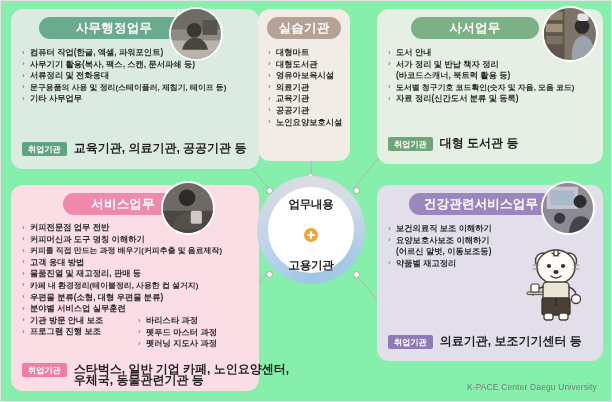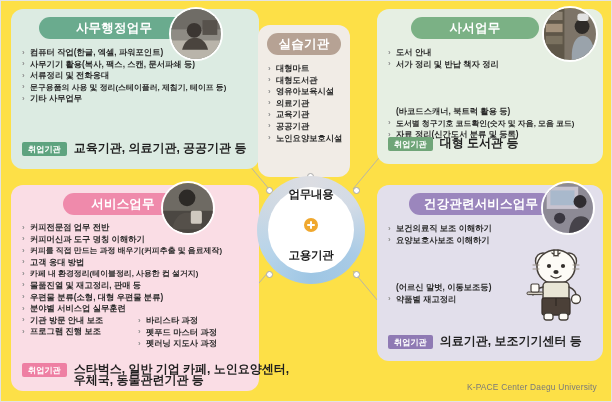--- a/index.html
+++ b/index.html
@@ -10,21 +10,21 @@
     background: #ffffff;
     font-family: "Liberation Sans", "DejaVu Sans", sans-serif;
     overflow: hidden;
     position: relative;
   }
 
   #stage {
     position: relative;
     width: 612px;
     height: 402px;
-    background: #fde047;
+    background: #86efac;
     border: 1px solid #e3e3e3;
     padding-left: 21px;
   }
 
   
   #connectors {
     position: absolute;
     left: 0; top: 0;
     width: 612px; height: 402px;
     pointer-events: none;
@@ -69,21 +69,21 @@
   }
   .bullets li {
     position: relative;
     padding-left: 8px;
     font-size: 8.3px;
     line-height: 11.6px;
     color: #2b2b2b;
     white-space: nowrap;
     font-weight: 600;
   }
-  .bullets li.cont { padding-left: 8px; margin-top: 36px; }
+  .bullets li.cont { padding-left: 8px; }
   .bullets li.bul::before {
     content: "›";
     position: absolute;
     left: 0;
     top: -0.5px;
     color: #8b8b8b;
     font-size: 8px;
   }
 
   
@@ -158,21 +158,21 @@
   }
   #hub .hole {
     position: absolute;
     left: 11px; top: 11px;
     width: 86px; height: 86px;
     border-radius: 50%;
     background: #ffffff;
     display: flex;
     flex-direction: column;
     align-items: center;
-    justify-content: flex-start;
+    justify-content: flex-end;
     gap: 16px;
   }
   .hub-text {
     font-size: 11.5px;
     font-weight: bold;
     color: #1d1d1d;
     letter-spacing: -0.2px;
   }
   .plus-icon {
     width: 14px; height: 14px;
@@ -249,21 +249,21 @@
     <svg class="ph-inner" viewBox="0 0 54 54">
       <rect width="54" height="54" fill="#8e8b84"></rect>
       <rect y="0" width="54" height="22" fill="#6f6c66"></rect>
       <rect y="34" width="54" height="20" fill="#b9b4aa"></rect>
       <circle cx="25" cy="23" r="8" fill="#3b3632"></circle>
       <path d="M12 44c2-9 8-13 14-13s12 4 14 13z" fill="#4a443e"></path>
       <rect x="34" y="12" width="16" height="16" fill="#57524c"></rect>
     </svg>
   </div>
 
-  <div class="card" style="left:257px; top:24px; width:92px; height:152px; background:#f1ece6;">
+  <div class="card" style="left:257px; top:8px; width:92px; height:152px; background:#f1ece6;">
     <div class="card-header" style="left:9px; width:74px; background:#b6a294;">실습기관</div>
     <ul class="bullets" style="left:10px; top:38px; width:82px;">
       <li class="bul">대형마트</li>
       <li class="bul">대형도서관</li>
       <li class="bul">영유아보육시설</li>
       <li class="bul">의료기관</li>
       <li class="bul">교육기관</li>
       <li class="bul">공공기관</li>
       <li class="bul">노인요양보호시설</li>
     </ul>
@@ -296,22 +296,22 @@
     </svg>
   </div>
 
   <div class="card" style="left:10px; top:184px; width:248px; height:206px; background:#fadde5;">
     <div class="card-header" style="left:52px; width:120px; background:#ef8aab;">서비스업무</div>
     <ul class="bullets" style="left:11px; top:37px; width:236px;">
       <li class="bul">커피전문점 업무 전반</li>
       <li class="bul">커피머신과 도구 명칭 이해하기</li>
       <li class="bul" style="font-size:7.9px;">커피를 직접 만드는 과정 배우기(커피추출 및 음료제작)</li>
       <li class="bul">고객 응대 방법</li>
+      <li class="bul">물품진열 및 재고정리, 판매 등</li>
       <li class="bul" style="font-size:7.9px;">카페 내 환경정리(테이블정리, 사용한 컵 설거지)</li>
-      <li class="bul">물품진열 및 재고정리, 판매 등</li>
       <li class="bul">우편물 분류(소형, 대형 우편물 분류)</li>
       <li class="bul">분야별 서비스업 실무훈련</li>
       <li class="bul">기관 방문 안내 보조</li>
       <li class="bul">프로그램 진행 보조</li>
     </ul>
     <ul class="twocol" style="left:127px; top:130px; width:112px;">
       <li>바리스타 과정</li>
       <li>펫푸드 마스터 과정</li>
       <li>펫러닝 지도사 과정</li>
     </ul>

